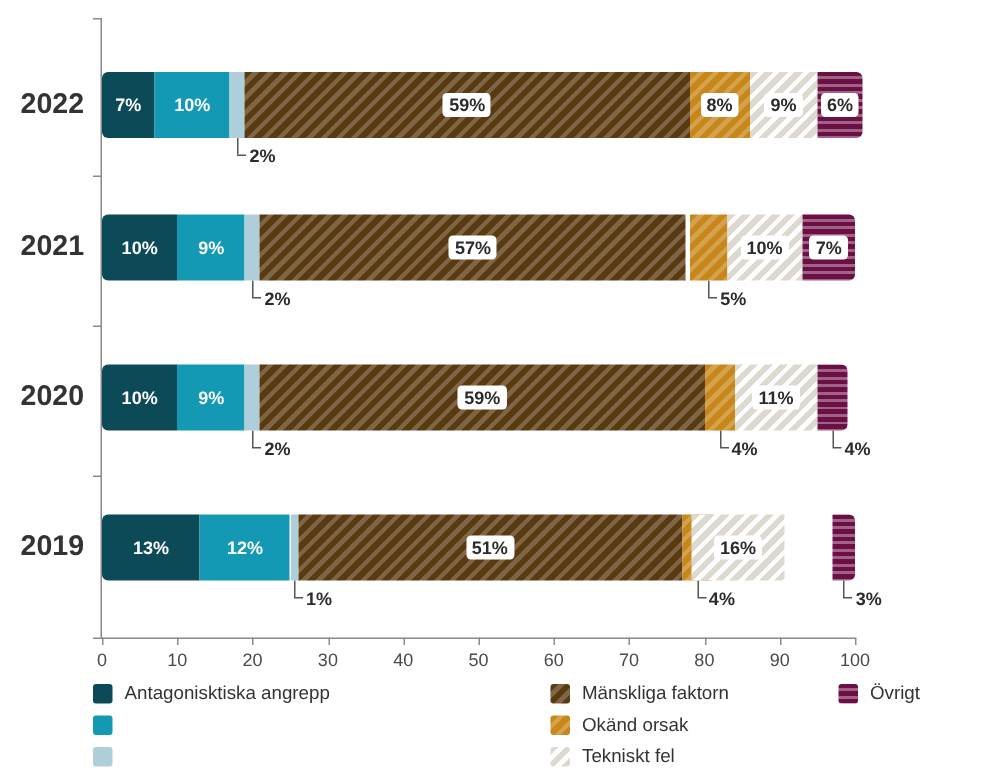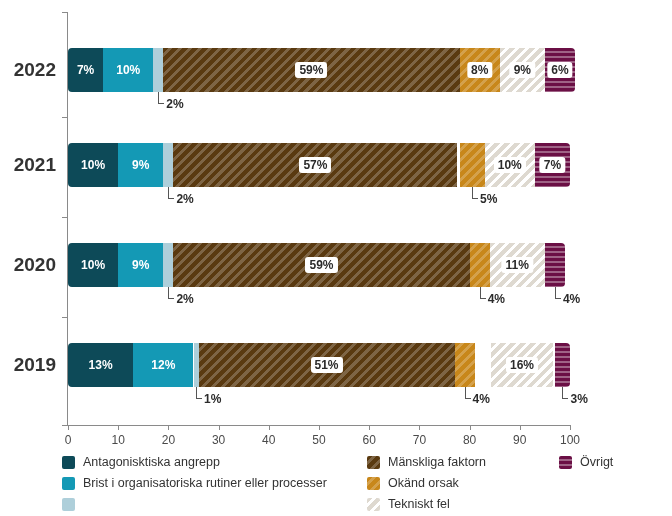--- a/index.html
+++ b/index.html
@@ -263,21 +263,21 @@
             <div class="seg" style="left: 125.5px; width: 5.02px; background: rgb(174, 207, 218);"></div>
             <div class="seg" style="left: 130.52px; width: 256.02px; background: repeating-linear-gradient(135deg, rgb(90, 58, 16) 0px, rgb(90, 58, 16) 4px, rgb(126, 101, 69) 4px, rgb(126, 101, 69) 7px);">
               <div class="lbl-in boxed">51%</div>
             </div>
             <div class="callout" style="left: 396.58px;">
               <div class="v"></div>
               <div class="h"></div>
               <div class="txt">4%</div>
             </div>
             <div class="seg" style="left: 386.54px; width: 20.08px; background: repeating-linear-gradient(135deg, rgb(200, 135, 26) 0px, rgb(200, 135, 26) 4px, rgb(212, 161, 76) 4px, rgb(212, 161, 76) 7px);"></div>
-            <div class="seg" style="left: 423px; width: 62px; background: repeating-linear-gradient(135deg, rgb(222, 217, 208) 0px, rgb(222, 217, 208) 4px, rgb(255, 255, 255) 4px, rgb(255, 255, 255) 7px);">
+            <div class="seg" style="left: 393px; width: 62px; background: repeating-linear-gradient(135deg, rgb(222, 217, 208) 0px, rgb(222, 217, 208) 4px, rgb(255, 255, 255) 4px, rgb(255, 255, 255) 7px);">
               <div class="lbl-in boxed">16%</div>
             </div>
             <div class="callout" style="left: 494.47px;">
               <div class="v"></div>
               <div class="h"></div>
               <div class="txt">3%</div>
             </div>
             <div class="seg last" style="left: 486.94px; width: 15.06px; background: repeating-linear-gradient(rgb(107, 15, 69) 0px, rgb(107, 15, 69) 3px, rgb(159, 99, 134) 3px, rgb(159, 99, 134) 5px);"></div>
           </div>
         </div>
@@ -290,21 +290,20 @@
     </div>
 
   <div id="legend">
     <div class="legend-col" id="legend-col-1">
         <div class="legend-item">
           <span class="swatch" style="background: rgb(13, 74, 88);"></span>
           <span class="legend-text">Antagonisktiska angrepp</span>
         </div>
         <div class="legend-item">
           <span class="swatch" style="background: rgb(20, 153, 181);"></span>
-          <span class="legend-text">Brist i organisatoriska rutiner eller processer</span>
         </div>
         <div class="legend-item">
           <span class="swatch" style="background: rgb(174, 207, 218);"></span>
         </div>
       </div>
     <div class="legend-col" id="legend-col-2">
         <div class="legend-item">
           <span class="swatch" style="background: repeating-linear-gradient(135deg, rgb(90, 58, 16) 0px, rgb(90, 58, 16) 4px, rgb(126, 101, 69) 4px, rgb(126, 101, 69) 7px);"></span>
           <span class="legend-text">Mänskliga faktorn</span>
         </div>

